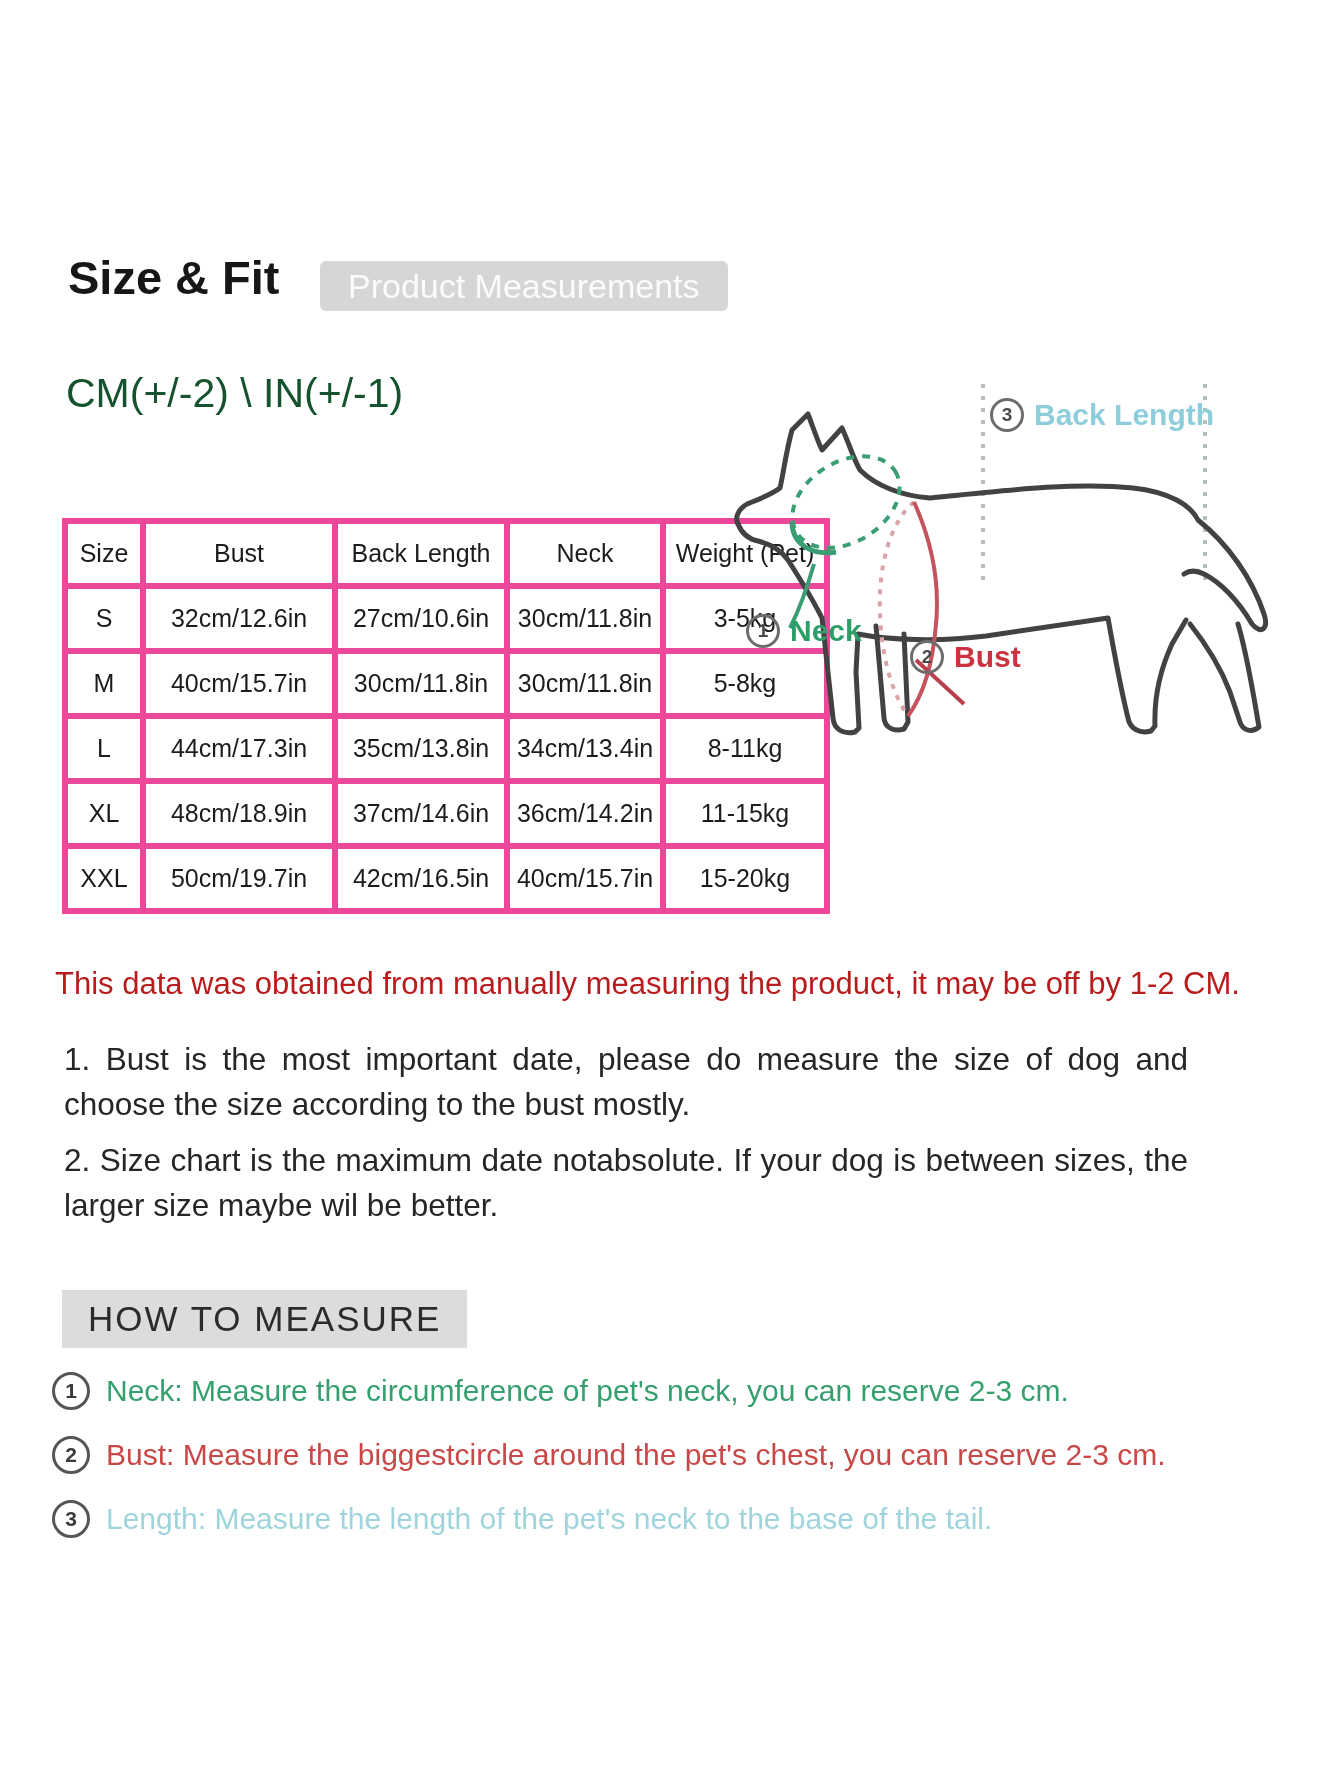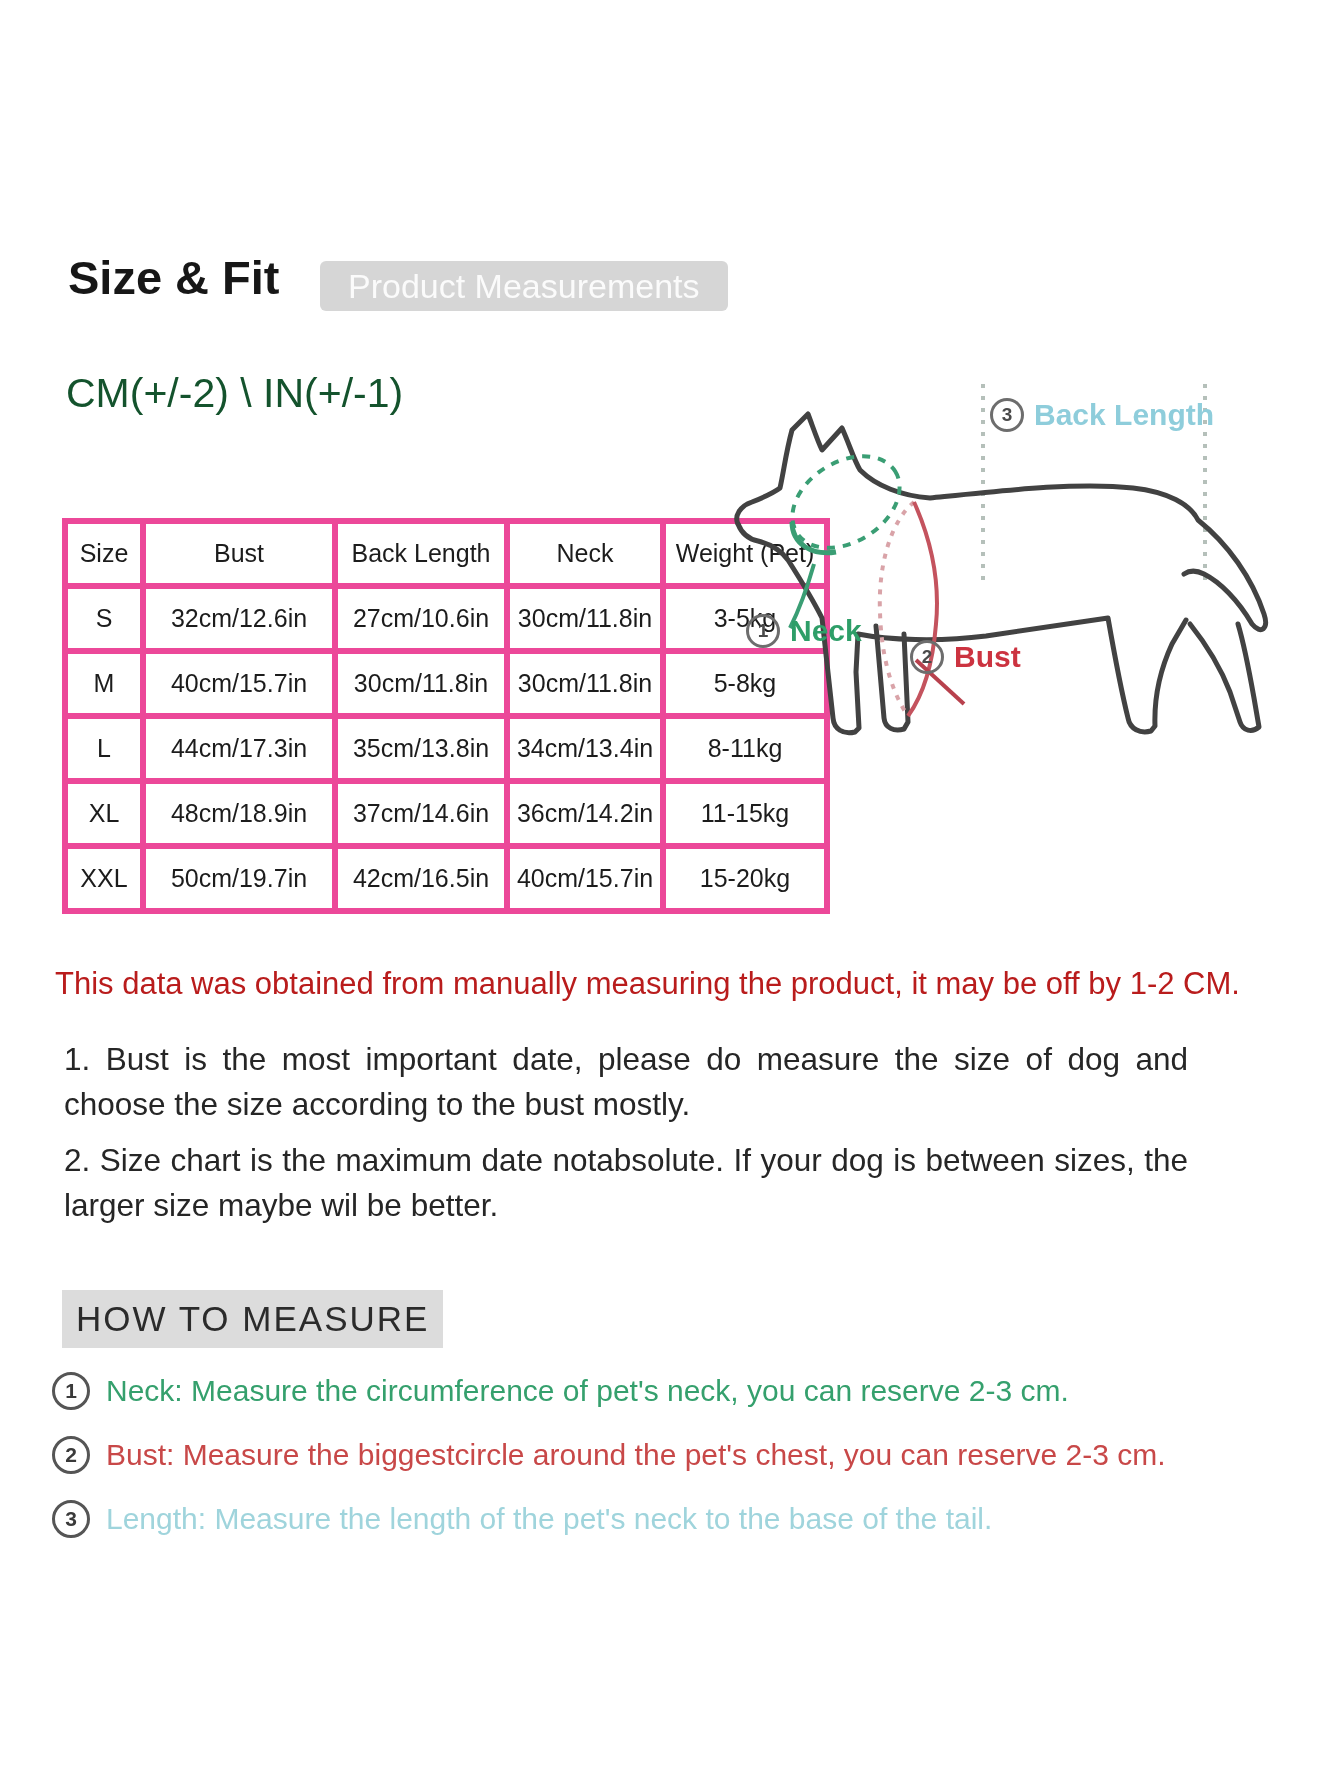--- a/index.html
+++ b/index.html
@@ -66,21 +66,21 @@
     position:absolute;left:52px;top:1025px;width:1148px;
     font-size:31.5px;color:#262626;line-height:1.42;
     text-align:justify;
   }
   .notes p{margin:12px;}
   
   .htm-heading{
     position:absolute;left:62px;top:1290px;
     background:#dcdcdc;color:#2b2b2b;
     font-size:35px;font-weight:400;letter-spacing:2px;
-    padding:9px 14px;
+    padding:9px 26px;
   }
   .steps{position:absolute;left:52px;top:1372px;width:1200px;}
   .step{
     display:flex;align-items:center;gap:16px;
     margin-bottom:26px;font-size:30px;font-weight:400;
   }
   .step .num-circle{width:32px;height:32px;font-size:21px;border-color:#555;color:#3a3a3a;}
   .step-neck{color:#35a06d;}
   .step-bust{color:#c84848;}
   .step-length{color:#9fd4dc;}

